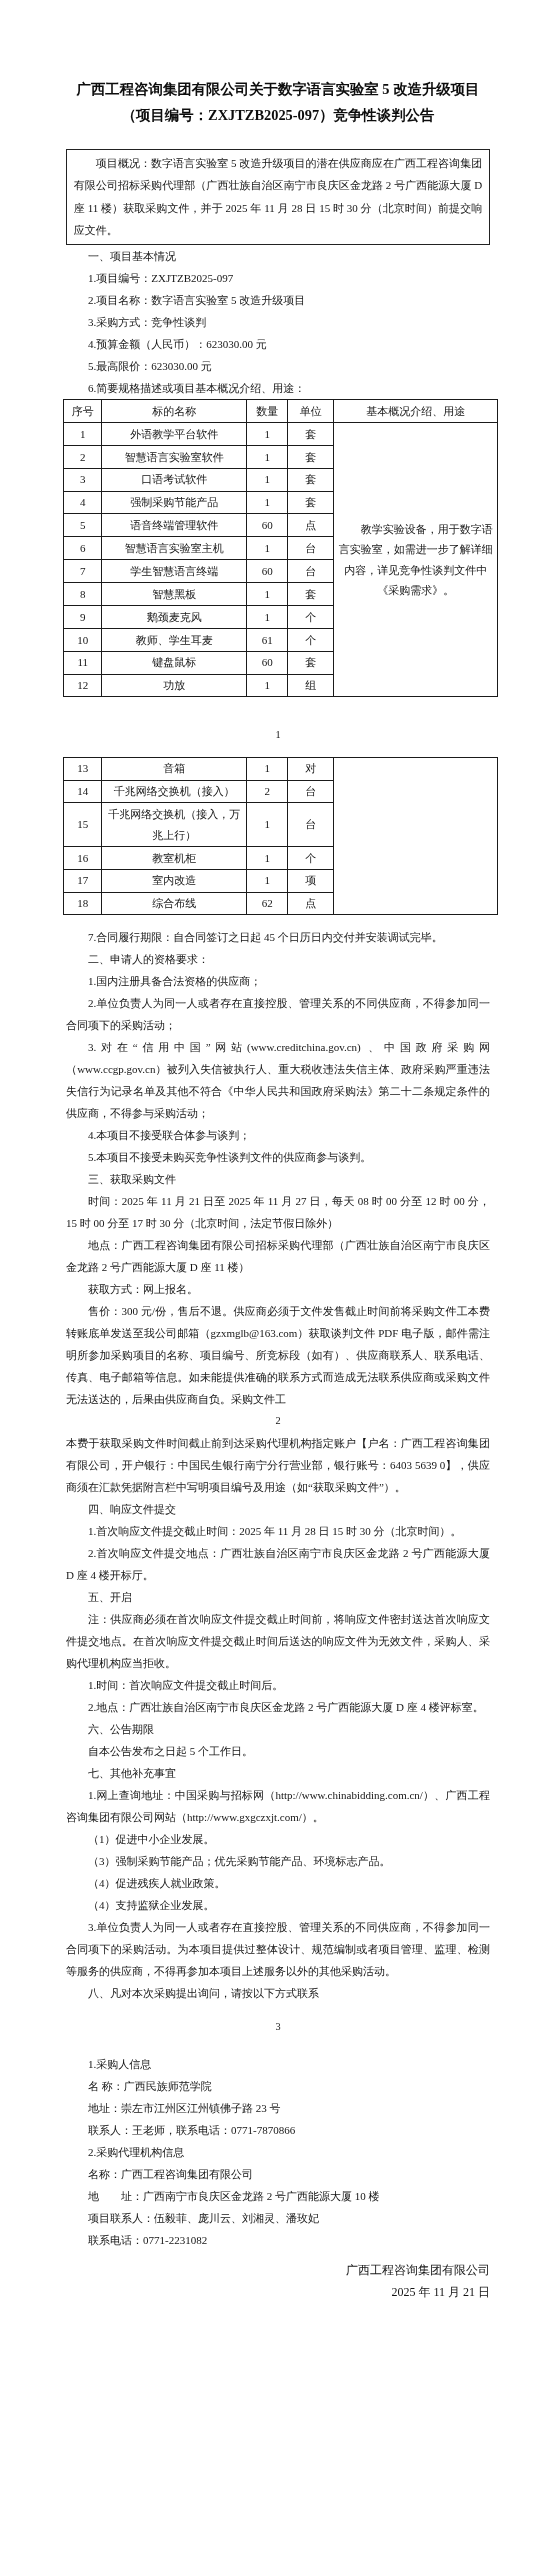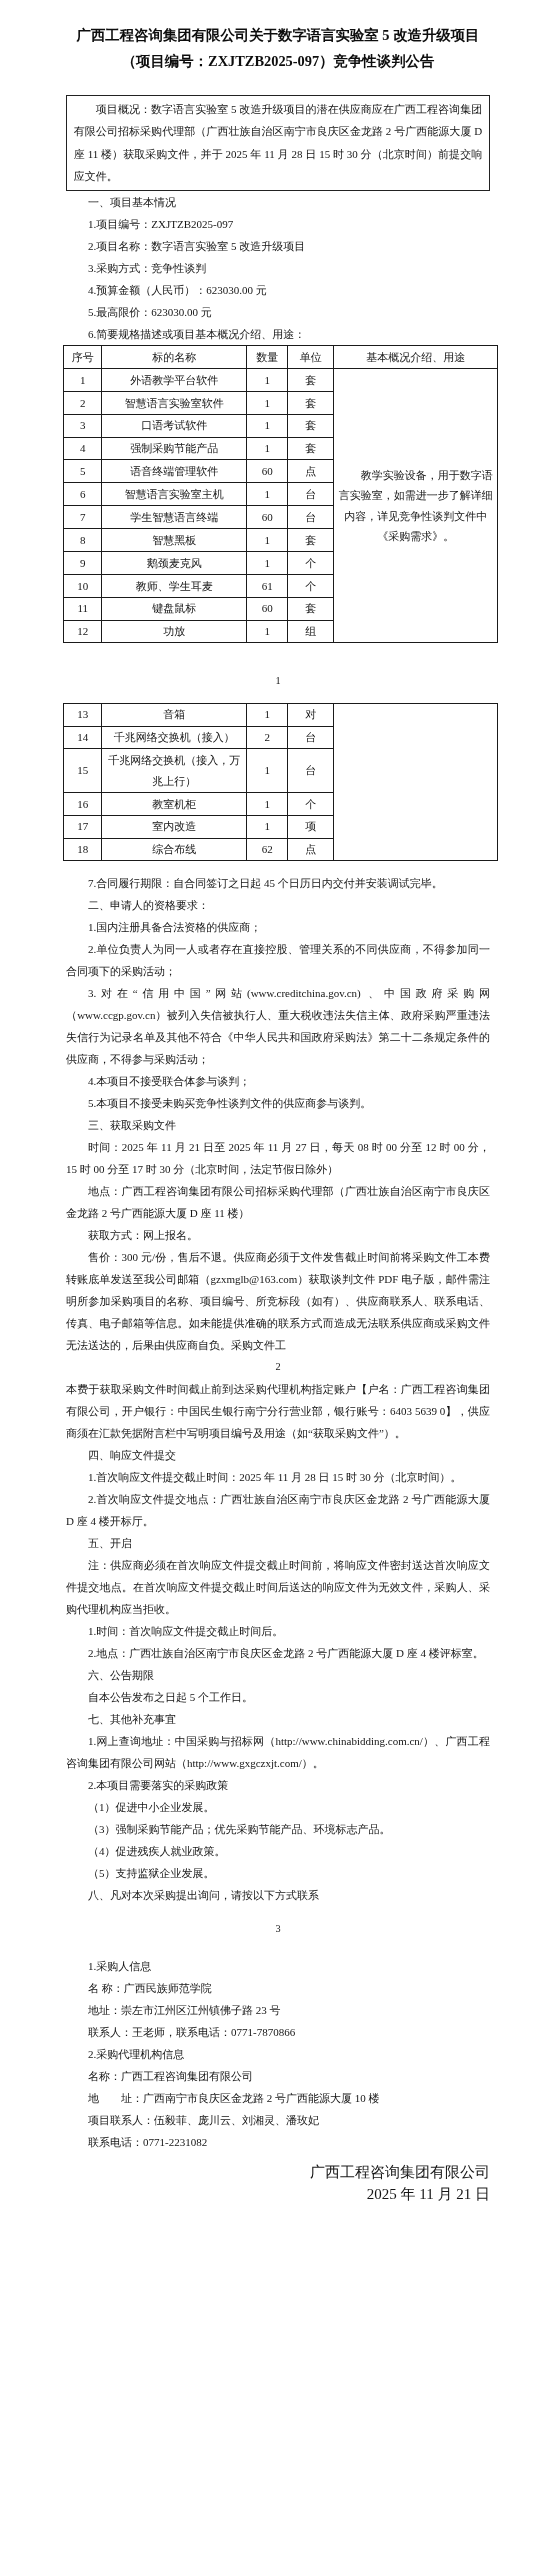--- a/index.html
+++ b/index.html
@@ -5,21 +5,22 @@
   * { margin: 0; padding: 0; box-sizing: border-box; }
   html, body { background: #ffffff; }
   body {
     width: 548px; height: 2576px;
     overflow: hidden;
     font-family: "Liberation Serif", "DejaVu Serif", serif;
     color: #151515;
   }
   .page {
     width: 548px; height: 2248px;
-    padding: 22px 58px 0 66px;
+    padding: 28px 58px 0 66px;
+    margin-top: 48px;
   }
   .doc-title {
     text-align: center;
     font-size: 14.4px;
     font-weight: bold;
     line-height: 26px;
     color: #0d0d0d;
   }
   .overview-box {
     margin-top: 20.5px;
@@ -69,21 +70,21 @@
     vertical-align: middle;
     padding: 0 8.2px;
     line-height: 22px;
   }
   td.note-cell .note-inner { text-indent: 2em; }
   .after-tables { margin-top: 10.3px; }
   .purchaser-block { margin-top: 15px; }
   .sign-block {
     margin-top: 8.2px;
     text-align: right;
-    font-size: 15px;
+    font-size: 12px;
     line-height: 22px;
   }
 </style>
 </head>
 <body>
 
 <div class="page">
 
   <div class="doc-title">
     <div>广西工程咨询集团有限公司关于数字语言实验室 5 改造升级项目</div>
@@ -275,25 +276,25 @@
 
     <div class="para">注：供应商必须在首次响应文件提交截止时间前，将响应文件密封送达首次响应文件提交地点。在首次响应文件提交截止时间后送达的响应文件为无效文件，采购人、采购代理机构应当拒收。</div>
     <div class="para">1.时间：首次响应文件提交截止时间后。</div>
     <div class="para">2.地点：广西壮族自治区南宁市良庆区金龙路 2 号广西能源大厦 D 座 4 楼评标室。</div>
 
     <div class="para">六、公告期限</div>
     <div class="para">自本公告发布之日起 5 个工作日。</div>
 
     <div class="para">七、其他补充事宜</div>
     <div class="para">1.网上查询地址：中国采购与招标网（http://www.chinabidding.com.cn/）、广西工程咨询集团有限公司网站（http://www.gxgczxjt.com/）。</div>
-    <div class="para">2.本项目需要落实的采购政策</div>
     <div class="para">（1）促进中小企业发展。</div>
     <div class="para">（3）强制采购节能产品；优先采购节能产品、环境标志产品。</div>
     <div class="para">（4）促进残疾人就业政策。</div>
-    <div class="para">（5）支持监狱企业发展。</div>
+    <div class="para">（4）支持监狱企业发展。</div>
+    <div class="para">3.单位负责人为同一人或者存在直接控股、管理关系的不同供应商，不得参加同一合同项下的采购活动。为本项目提供过整体设计、规范编制或者项目管理、监理、检测等服务的供应商，不得再参加本项目上述服务以外的其他采购活动。</div>
 
     <div class="para">八、凡对本次采购提出询问，请按以下方式联系</div>
 
     <div class="pagenum pn3">3</div>
 
     <div class="purchaser-block">
       <div class="para">1.采购人信息</div>
       <div class="para">名 称：广西民族师范学院</div>
       <div class="para">地址：崇左市江州区江州镇佛子路 23 号</div>
       <div class="para">联系人：王老师，联系电话：0771-7870866</div>

